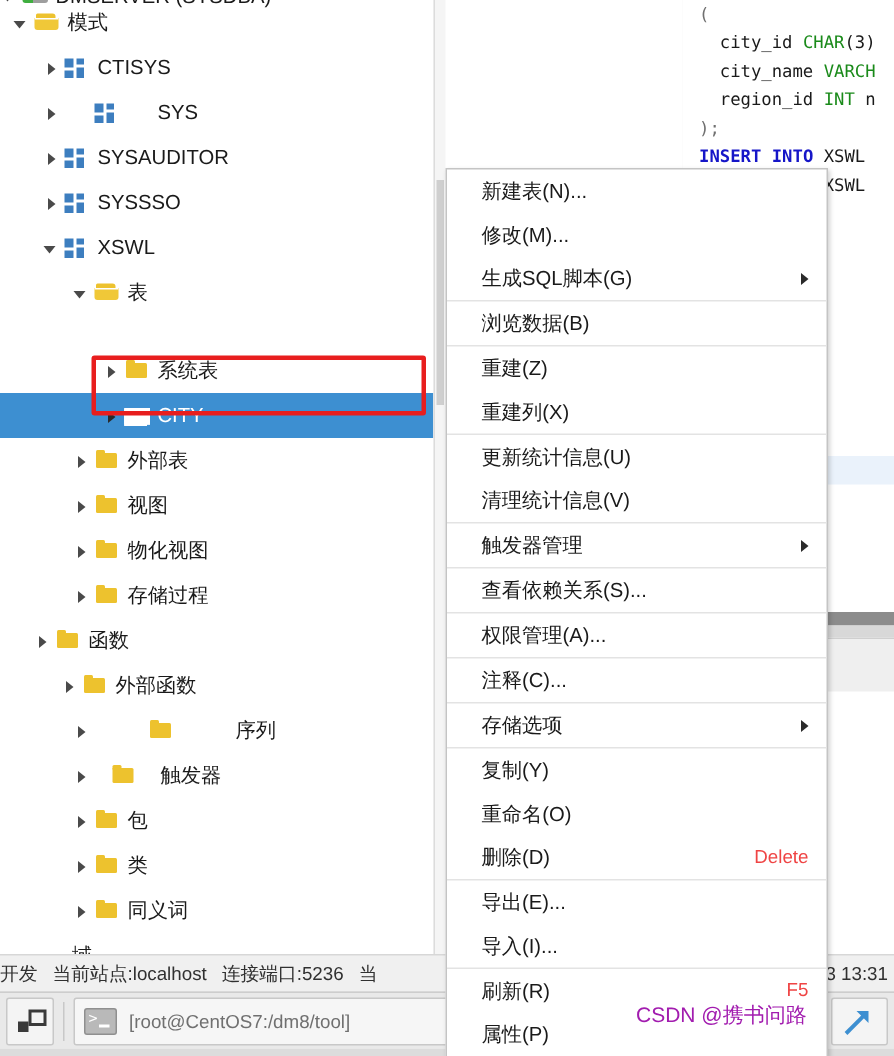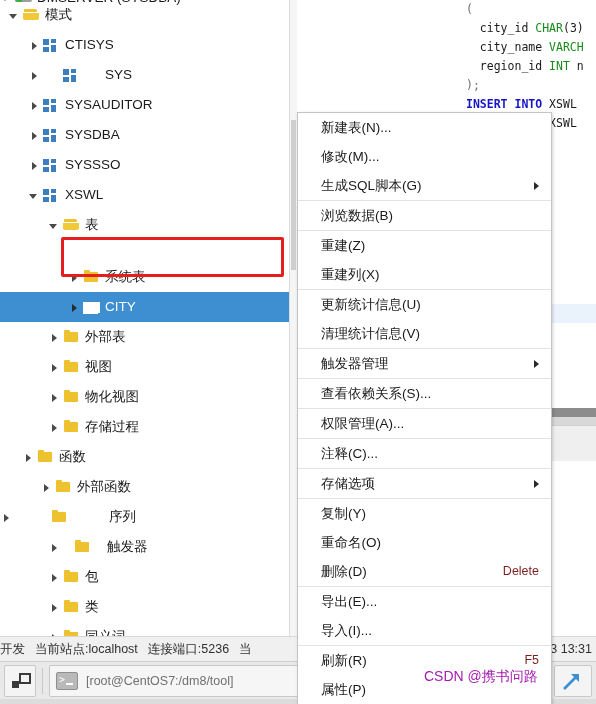--- a/index.html
+++ b/index.html
@@ -147,21 +147,21 @@
     background:#ffffff;border:1px solid #c4c4c4;
     box-shadow:1px 1px 3px rgba(0,0,0,.18);
     z-index:40;
   }
   .mi{
     position:relative;height:29px;line-height:29px;
     padding-left:23px;padding-right:12px;font-size:13.5px;color:#1a1a1a;
     display:flex;align-items:center;white-space:nowrap;
   }
   .mi .mlabel{flex:1;}
-  .mi .mshort{color:#7f1d1d;font-size:12.5px;padding-left:10px;}
+  .mi .mshort{color:#ef4444;font-size:12.5px;padding-left:10px;}
   .mi .marrow{
     width:0;height:0;border-left:5px solid #2a2a2a;
     border-top:4px solid transparent;border-bottom:4px solid transparent;margin-left:8px;
   }
   .msep{height:1px;background:#e3e3e3;margin:0;}
 
   
   #status-bar{
     position:absolute;left:0;top:636px;width:596px;height:24px;
     background:#f0f0f0;border-top:1px solid #d7d7d7;border-bottom:1px solid #d0d0d0;
@@ -247,25 +247,20 @@
         <span class="tree-label">SYS</span>
       </div>
       <div class="tree-row" style="padding-left: 28px;">
         <span class="twisty collapsed"></span>
         <span class="ico schema"></span>
         <span class="tree-label">SYSAUDITOR</span>
       </div>
       <div class="tree-row" style="padding-left: 28px;">
         <span class="twisty collapsed"></span>
         <span class="ico schema"></span>
-        <span class="tree-label">SYSDBA</span>
-      </div>
-      <div class="tree-row" style="padding-left: 28px;">
-        <span class="twisty collapsed"></span>
-        <span class="ico schema"></span>
         <span class="tree-label">SYSSSO</span>
       </div>
       <div class="tree-row" style="padding-left: 28px;">
         <span class="twisty expanded"></span>
         <span class="ico schema"></span>
         <span class="tree-label">XSWL</span>
       </div>
       <div class="tree-row" style="padding-left: 48px;">
         <span class="twisty expanded"></span>
         <span class="ico folder-open"></span>
@@ -304,21 +299,21 @@
       <div class="tree-row" style="padding-left: 22px;">
         <span class="twisty collapsed"></span>
         <span class="ico folder"></span>
         <span class="tree-label">函数</span>
       </div>
       <div class="tree-row" style="padding-left: 40px;">
         <span class="twisty collapsed"></span>
         <span class="ico folder"></span>
         <span class="tree-label">外部函数</span>
       </div>
-      <div class="tree-row" style=" gap: 36px;">
+      <div class="tree-row" style="padding-left: 48px; gap: 36px;">
         <span class="twisty collapsed"></span>
         <span class="ico folder"></span>
         <span class="tree-label">序列</span>
       </div>
       <div class="tree-row" style="padding-left: 48px; gap: 11px;">
         <span class="twisty collapsed"></span>
         <span class="ico folder"></span>
         <span class="tree-label">触发器</span>
       </div>
       <div class="tree-row" style="padding-left: 48px;">

